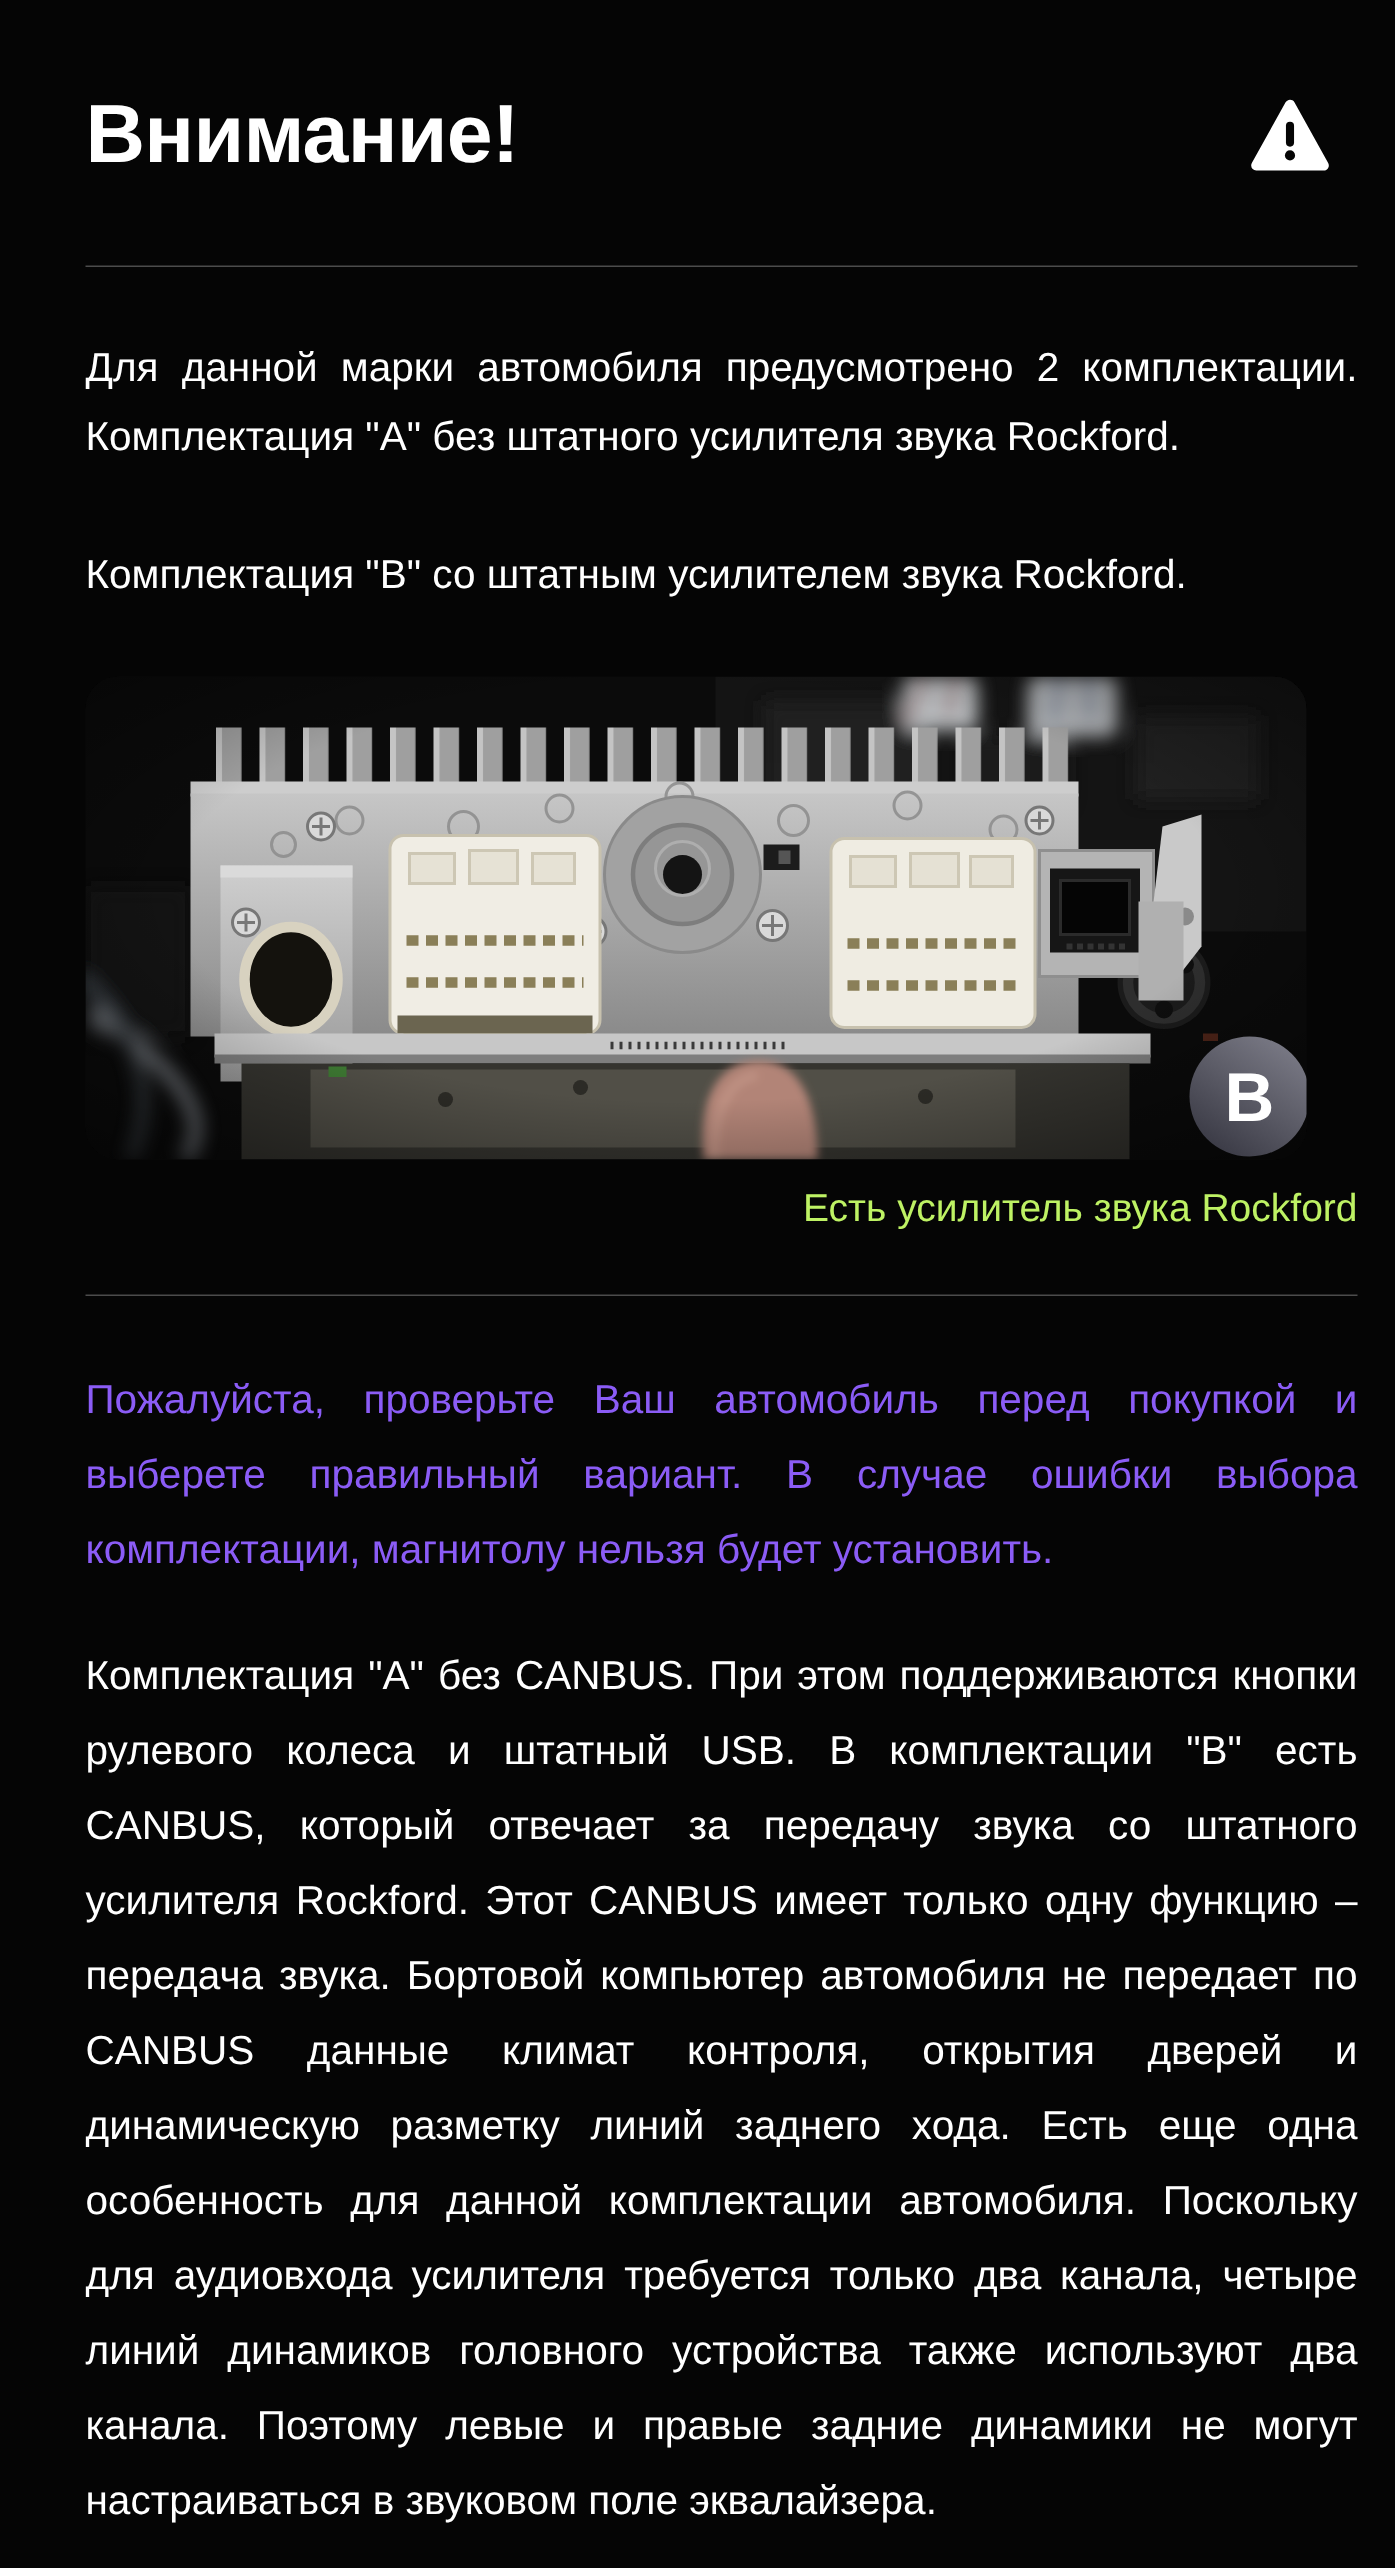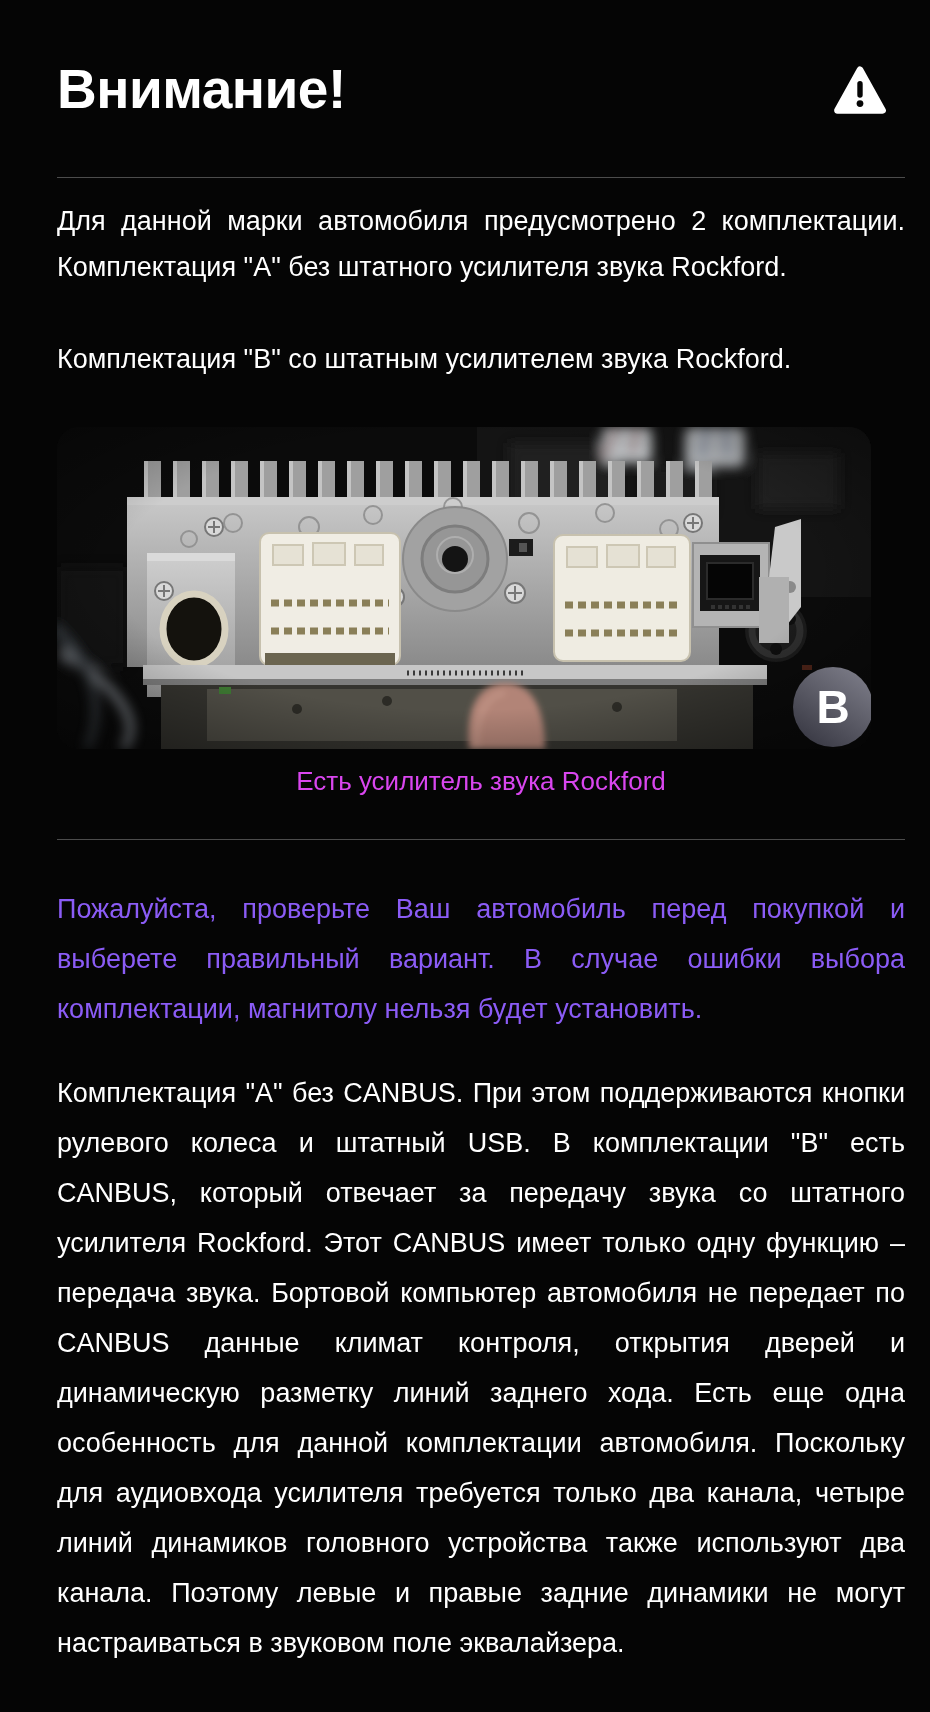--- a/index.html
+++ b/index.html
@@ -15,34 +15,34 @@
   }
   .header{display:flex;justify-content:space-between;align-items:flex-start;height:64px;}
   .page-title{
     margin:0;font-size:55px;line-height:62px;font-weight:bold;letter-spacing:-0.5px;color:#ffffff;
   }
   .warn-icon{width:54px;height:54px;margin:6px 18px 0 0;display:block;}
   .divider{border:none;border-top:1px solid #4c4c4c;margin:0;height:0;}
   .divider.top{margin-top:55px;}
   .divider.mid{margin-top:42px;}
   p{margin:0;font-size:27px;line-height:46px;text-align:justify;color:#ffffff;}
-  .intro-a{margin-top:20px;}
+  .intro-a{margin-top:44px;}
   .intro-b{margin-top:46px;}
   .photo-figure{margin:45px 0 0 0;}
   .photo{
     position:relative;width:814px;height:322px;border-radius:22px;overflow:hidden;background:#0a0a0a;
   }
   .photo svg{display:block;}
   .badge{
     position:absolute;left:736px;top:240px;width:80px;height:80px;border-radius:50%;
     background:linear-gradient(215deg,#82828e 0%,#5e5e69 45%,#31313c 100%);
     display:flex;align-items:center;justify-content:center;
   }
   .badge span{font-size:46px;font-weight:bold;color:#ffffff;line-height:1;}
-  .caption{margin-top:16px;text-align:center;font-size:26px;line-height:32px;color:#d946ef;}
+  .caption{margin-top:16px;text-align:right;font-size:26px;line-height:32px;color:#bef264;}
   .teal{margin-top:44px;line-height:50px;color:#8b5cf6;}
   .details{margin-top:34px;line-height:50px;}
 </style>
 </head>
 <body>
 
 <div class="page">
 
   <div class="header">
     <h1 class="page-title">Внимание!</h1>

